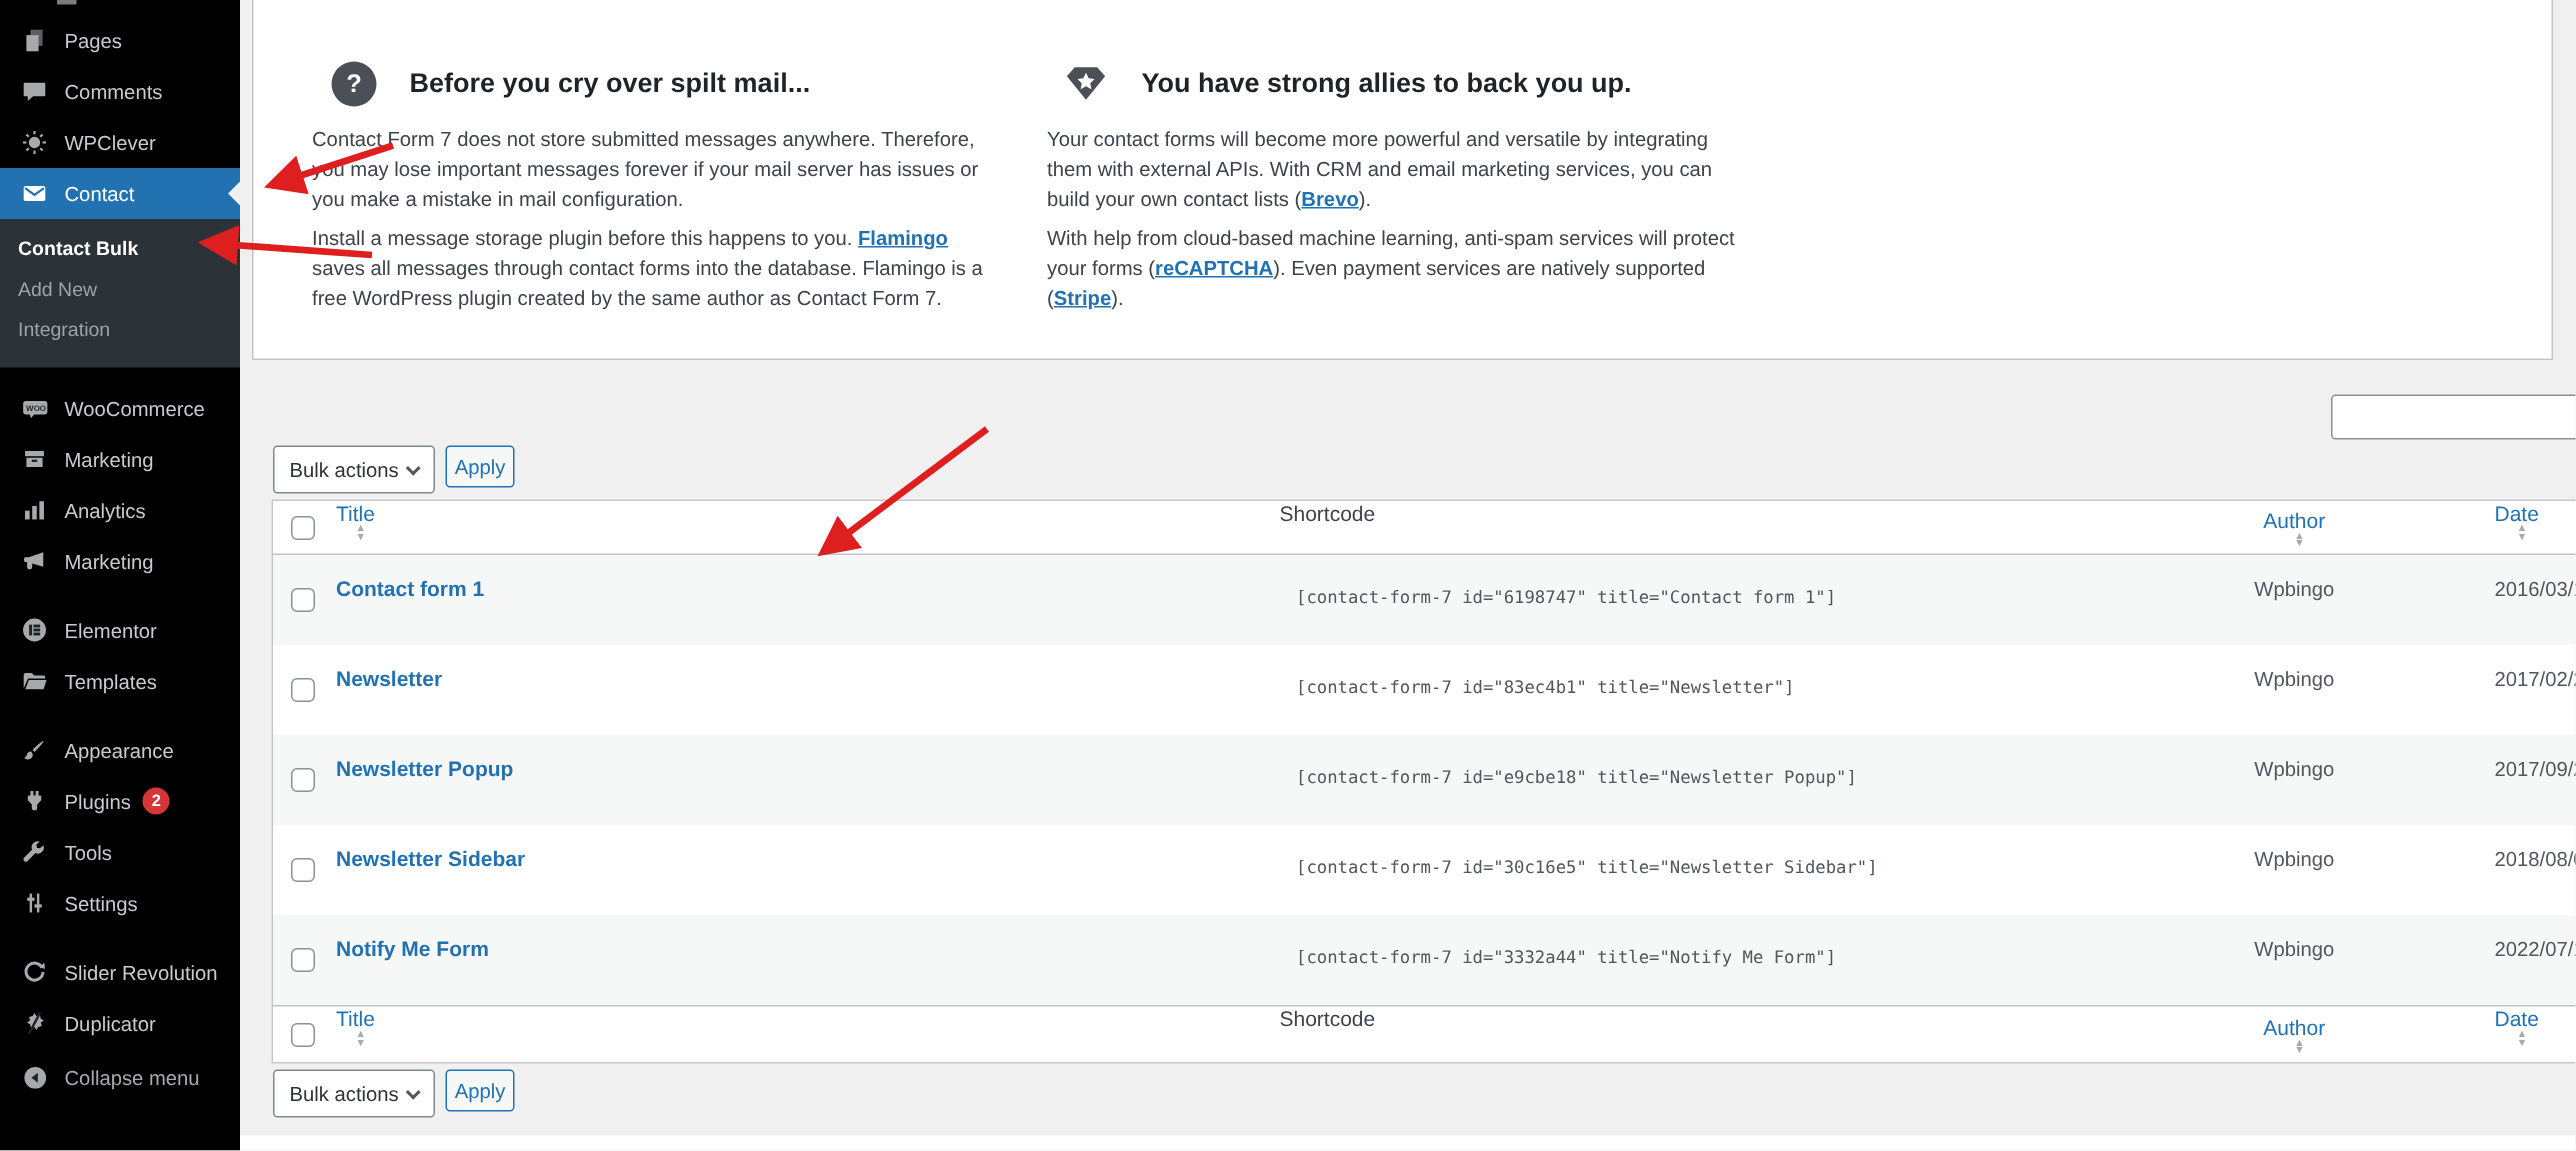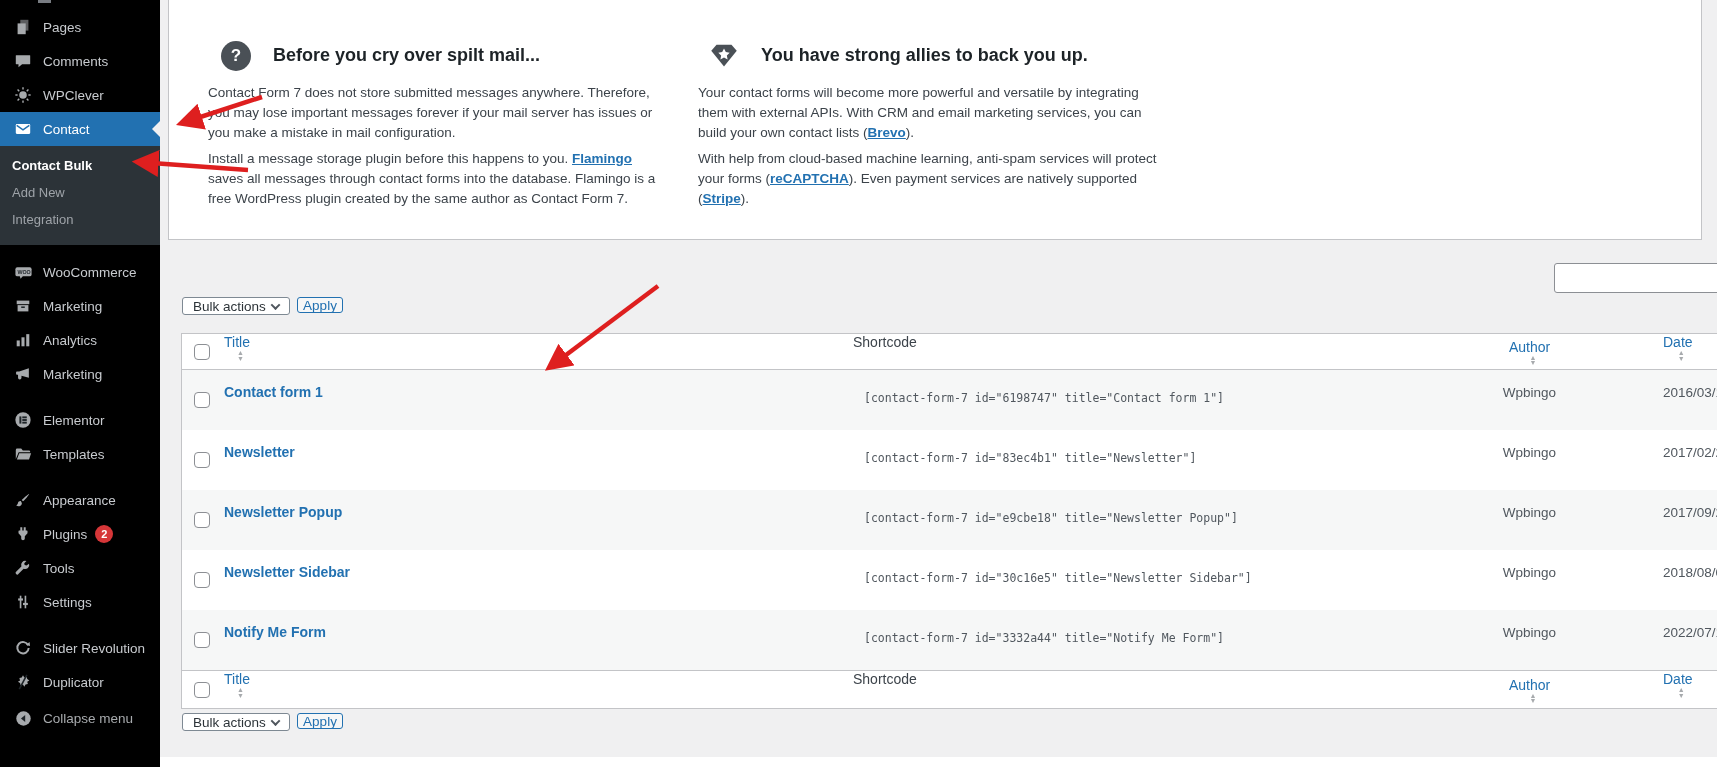--- a/index.html
+++ b/index.html
@@ -59,27 +59,27 @@
 
   .search-box {
     position:absolute; left:1394px; top:263px; width:210px; height:30px;
     border:1px solid #8c8f94; border-radius:3px; background:#fff;
     font-size:14px; padding:0 8px; outline:none;
   }
 
   .tablenav { position:absolute; left:22px; height:30px; display:flex; }
   .tablenav.top { top:297px; } .tablenav.bottom { top:713px; }
   .fake-select {
-    width:108px; height:18px; background:#fff; border:1px solid #7e8993; border-radius:3px;
+    width:108px; height:32px; background:#fff; border:1px solid #7e8993; border-radius:3px;
     display:flex; align-items:center; padding:4px 10px; font-size:13.5px; color:#2c3338; cursor:pointer;
   }
   .chev { width:7px; height:7px; border-right:2px solid #50575e; border-bottom:2px solid #50575e;
     transform:rotate(45deg) translate(-1px,-1px); margin-left:auto; }
   .btn-apply {
-    margin-left:7px; width:46px; height:16px; background:#f6f7f7; border:1px solid #2271b1;
+    margin-left:7px; width:46px; height:28px; background:#f6f7f7; border:1px solid #2271b1;
     border-radius:3px; color:#2271b1; font-size:13.5px; cursor:pointer; font-family:inherit;
   }
 
   
   .list-table {
     position:absolute; left:21px; top:333px; width:1540px;
     background:#fff; border:1px solid #c3c4c7;
   }
   .thead, .tfoot { position:relative; height:36px; background:#fff; }
   .thead { border-bottom:1px solid #c3c4c7; }

